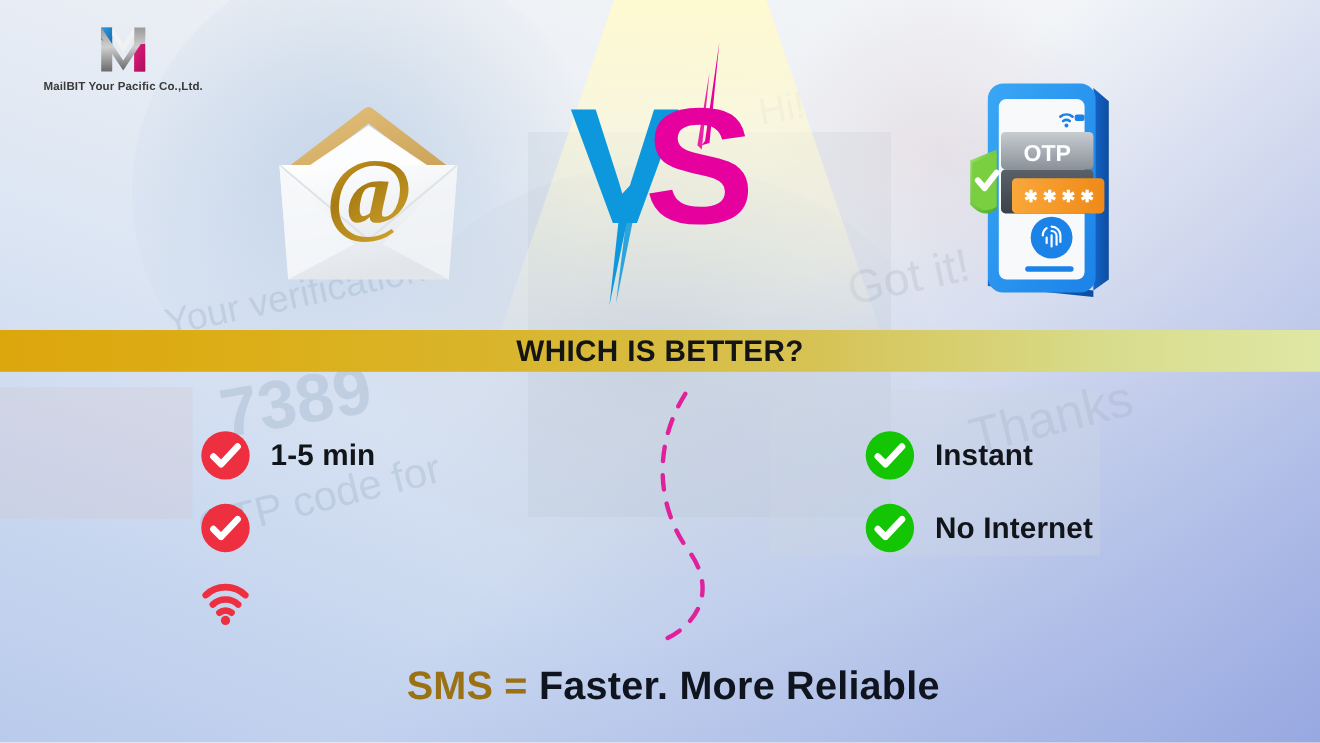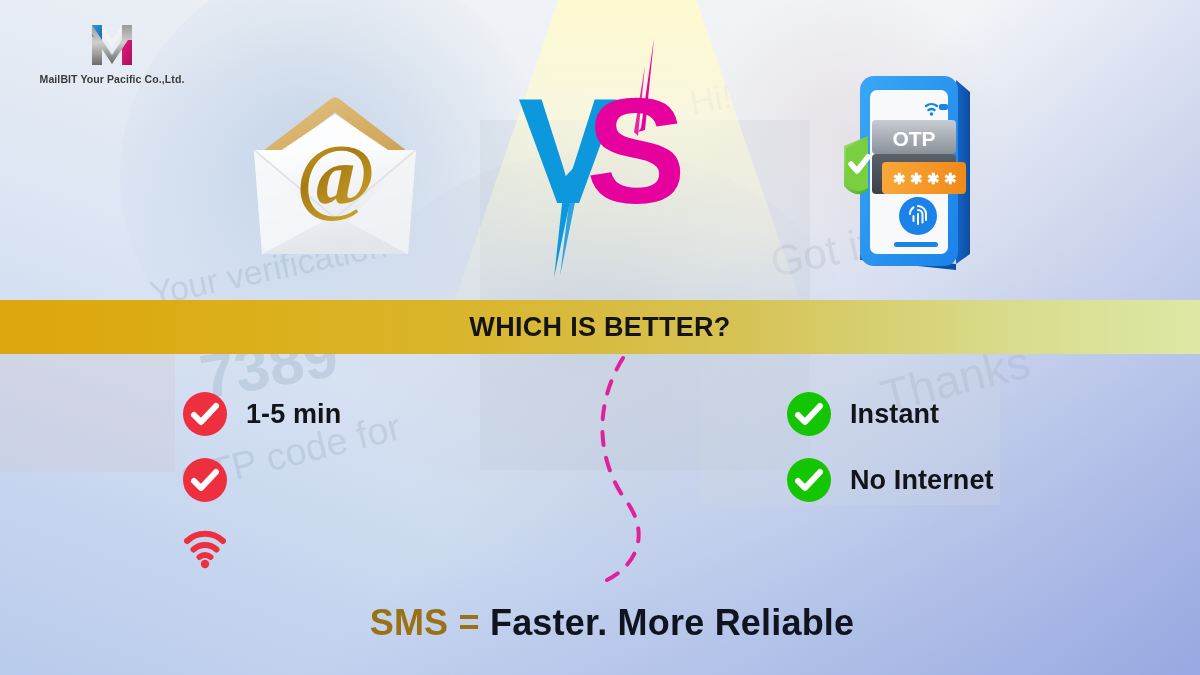--- a/index.html
+++ b/index.html
@@ -73,25 +73,25 @@
     color:#3a3a3a;
   }
 
   
   .envelope { position:absolute; left:232px; top:92px; width:205px; height:175px; }
 
   
   .vs { position:absolute; left:508px; top:28px; width:200px; height:250px; }
 
   
-  .phone { position:absolute; left:838px; top:58px; width:150px; height:225px; }
+  .phone { position:absolute; left:876px; top:58px; width:150px; height:225px; }
 
   
   .banner {
-    position:absolute; left:0; top:300px; width:1200px; height:54px;
+    position:absolute; left:0; top:300px; width:1200px; height:38px;
     background:linear-gradient(to right, #dca60d 0%, #dcae17 18%, #d9b52c 38%, #d6c356 62%, #d8dd8e 85%, #dfe7a4 100%);
     display:flex; align-items:center; justify-content:center;
   }
   .banner-title {
     font-size:27px; font-weight:800; color:#141414; letter-spacing:0.3px;
   }
 
   
   .col { position:absolute; top:384px;text-align:right; }
   .col-left  { left:182px; width:430px; }

